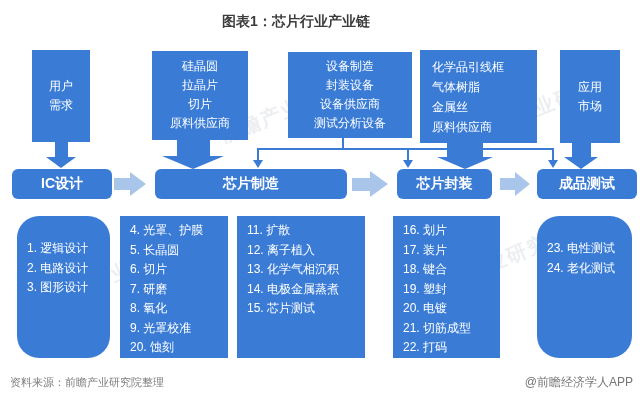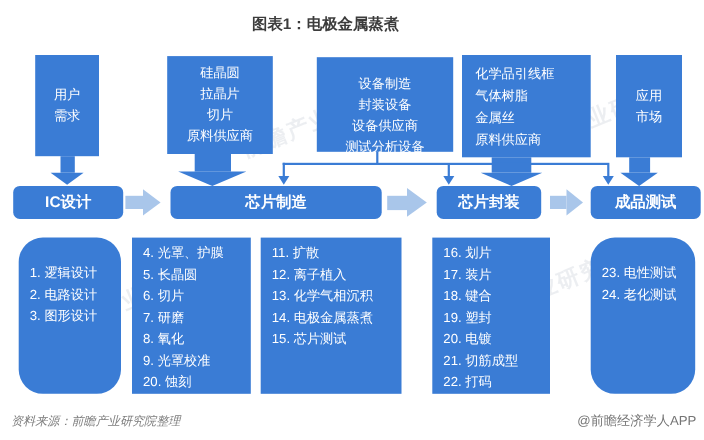--- a/index.html
+++ b/index.html
@@ -28,48 +28,48 @@
   .harrow{position:absolute;display:flex;flex-direction:row;align-items:center;}
   .hstem{background:#a9c6ea;height:12px;}
   .hhead{width:0;height:0;border-style:solid;border-color:transparent transparent transparent #a9c6ea;}
   
   .cline{position:absolute;background:#3a7cd5;}
   .chead{position:absolute;width:0;height:0;border-style:solid;
          border-color:#3a7cd5 transparent transparent transparent;
          border-width:8px 5px 0 5px;}
   .wm{position:absolute;color:#dde1e7;opacity:.55;font-size:20px;font-weight:bold;
       letter-spacing:2px;transform:rotate(-22deg);white-space:nowrap;pointer-events:none;}
-  .src{position:absolute;left:10px;top:375px;font-size:11px;font-style:italic;color:#7e7e7e;}
+  .src{position:absolute;left:10px;top:375px;font-size:11px;color:#7e7e7e;}
   .credit{position:absolute;right:7px;top:374px;font-size:12px;color:#757575;}
 </style>
 </head>
 <body>
 
 <div id="canvas">
 
   <div class="wm" style="left:215px;top:95px;">前瞻产业研究院</div>
   <div class="wm" style="left:45px;top:258px;">前瞻产业研究院</div>
   <div class="wm" style="left:420px;top:248px;">前瞻产业研究院</div>
   <div class="wm" style="left:468px;top:92px;">前瞻产业研究院</div>
 
-  <div class="title">图表1：电极金属蒸煮</div>
+  <div class="title">图表1：芯片行业产业链</div>
 
   <div class="box vcenter" style="left:32px;top:50px;width:58px;height:92px;">
     <div>用户</div>
     <div>需求</div>
   </div>
 
   <div class="box" style="left:152px;top:51px;width:96px;height:89px;padding-top:6px;">
     <div>硅晶圆</div>
     <div>拉晶片</div>
     <div>切片</div>
     <div>原料供应商</div>
   </div>
 
-  <div class="box" style="left:288px;top:52px;width:124px;height:86px;padding-top:15px;">
+  <div class="box" style="left:288px;top:52px;width:124px;height:86px;padding-top:5px;">
     <div>设备制造</div>
     <div>封装设备</div>
     <div>设备供应商</div>
     <div>测试分析设备</div>
   </div>
 
   <div class="box leftalign" style="left:420px;top:50px;width:117px;height:93px;padding:7px 0 0 12px;line-height:20px;">
     <div>化学品引线框</div>
     <div>气体树脂</div>
     <div>金属丝</div>

